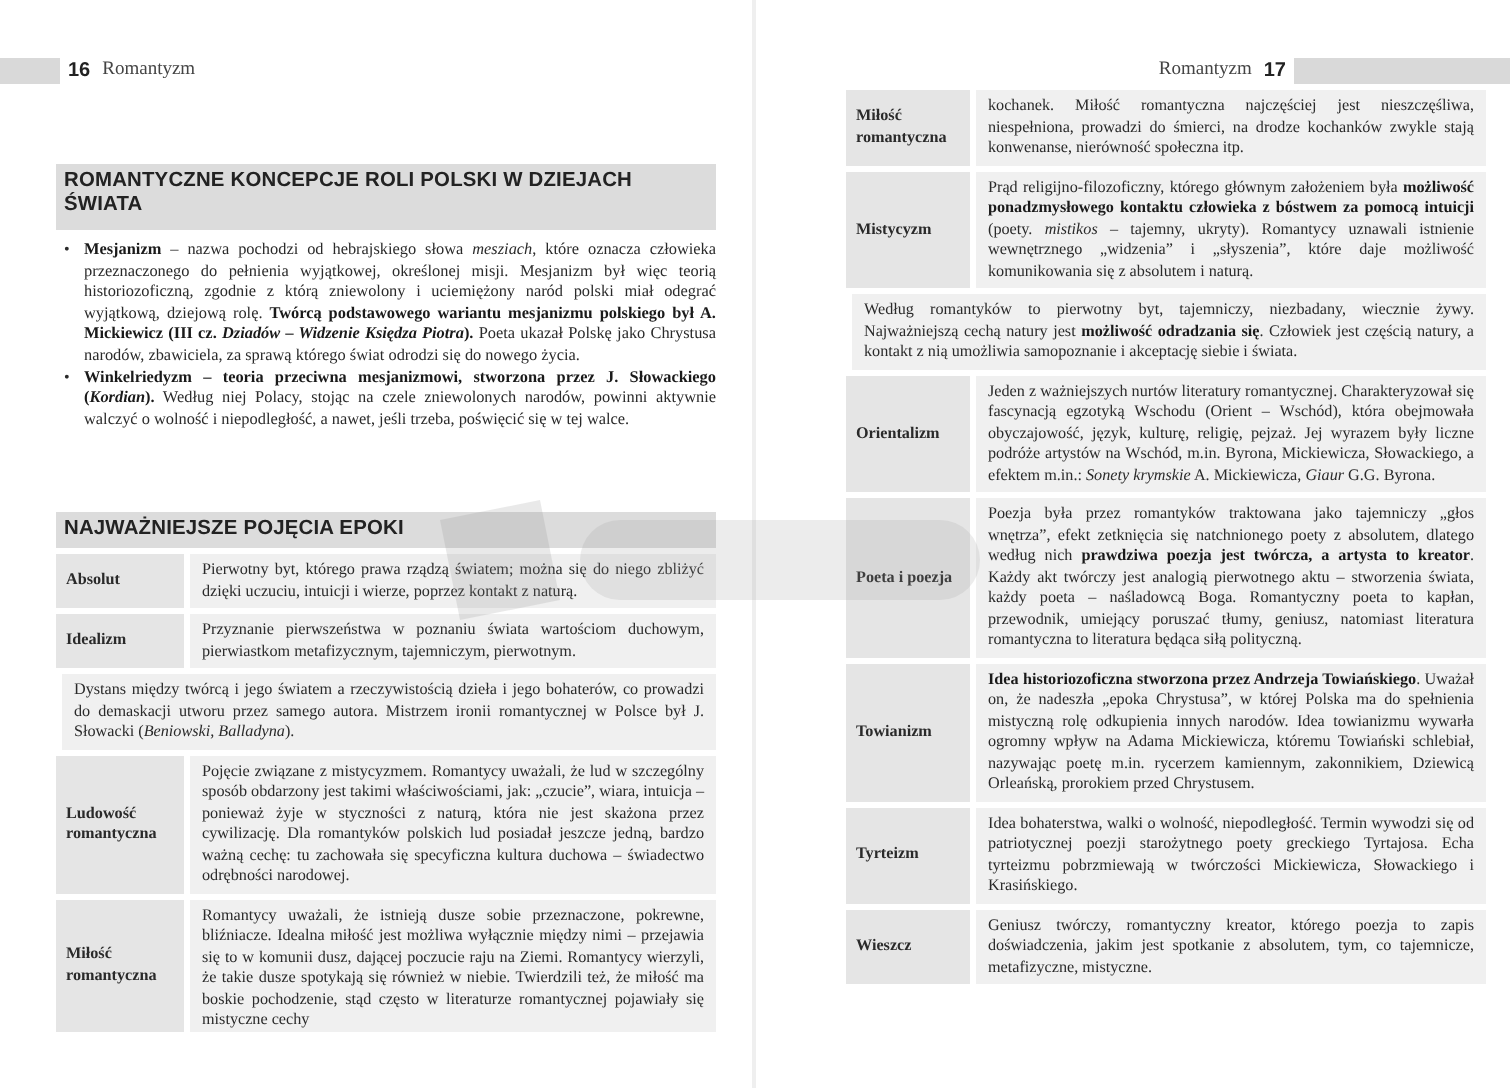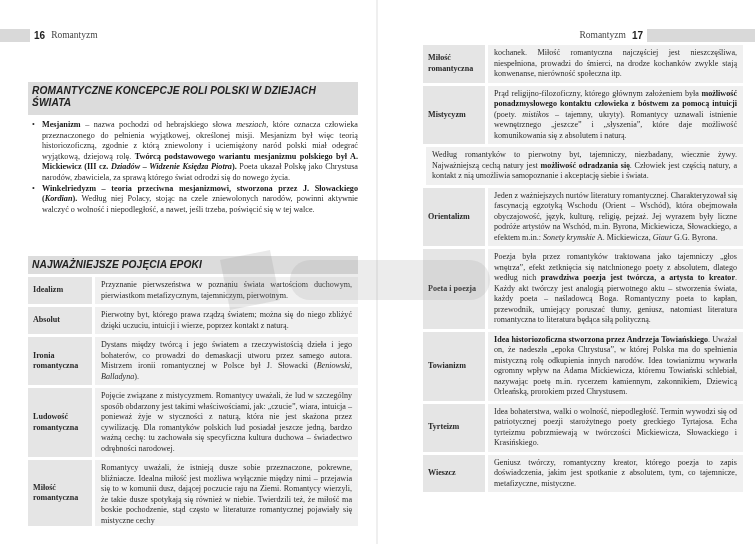--- a/index.html
+++ b/index.html
@@ -20,21 +20,21 @@
   .left .run-head .bar { width: 30px; }
   .right .run-head { right: 0; }
   .right .run-head .bar { width: 108px; }
 
   .text { position: absolute; left: 62px; width: 296px; font-size: 8.2px; line-height: 10.6px; text-align: justify; }
   .intro { top: 48px; }
 
   .section-head {
     position: absolute; left: 28px; width: 330px; background: #dcdcdc;
     font-family: "Liberation Sans", "DejaVu Sans", sans-serif; font-size: 10.2px; font-weight: bold;
-    color: #222; padding: 3px 4px; box-sizing: border-box; line-height: 12px; letter-spacing: 0.1px; font-style: italic;
+    color: #222; padding: 3px 4px; box-sizing: border-box; line-height: 12px; letter-spacing: 0.1px;
   }
   .sh1 { top: 82px; height: 33px; }
   .sh2 { top: 256px; height: 18px; }
 
   .bullets { position: absolute; left: 32px; top: 120px; width: 326px; font-size: 8.2px; line-height: 10.6px; text-align: justify; margin: 0; padding: 0; list-style: none; }
   .bullets li { position: relative; padding-left: 10px; margin-bottom: 0; }
   .bullets li .dot { position: absolute; left: 0; top: 0; font-size: 8px; }
   b { font-weight: bold; color: #1a1a1a; }
 
   .table { position: absolute; font-size: 8.1px; line-height: 10.5px; }
@@ -72,29 +72,28 @@
     <li>
       <span class="dot">•</span>
       <b>Winkelriedyzm – teoria przeciwna mesjanizmowi, stworzona przez J. Słowackiego (</b><b><i>Kordian</i></b><b>).</b><span> Według niej Polacy, stojąc na czele zniewolonych narodów, powinni aktywnie walczyć o wolność i niepodległość, a nawet, jeśli trzeba, poświęcić się w tej walce.</span>
     </li>
   </ul>
 
   <div class="section-head sh2">NAJWAŻNIEJSZE POJĘCIA EPOKI</div>
 
   <div class="table">
     <div class="row">
+      <div class="term">Absolut</div>
+      <div class="def">Pierwotny byt, którego prawa rządzą światem; można się do niego zbliżyć dzięki uczuciu, intuicji i wierze, poprzez kontakt z naturą.</div>
+    </div>
+    <div class="row">
       <div class="term">Idealizm</div>
       <div class="def">Przyznanie pierwszeństwa w poznaniu świata wartościom duchowym, pierwiastkom metafizycznym, tajemniczym, pierwotnym.</div>
     </div>
     <div class="row">
-      <div class="term">Absolut</div>
-      <div class="def">Pierwotny byt, którego prawa rządzą światem; można się do niego zbliżyć dzięki uczuciu, intuicji i wierze, poprzez kontakt z naturą.</div>
-    </div>
-    <div class="row">
-      <div class="term">Ironia romantyczna</div>
       <div class="def"><span>Dystans między twórcą i jego światem a rzeczywistością dzieła i jego bohaterów, co prowadzi do demaskacji utworu przez samego autora. Mistrzem ironii romantycznej w Polsce był J. Słowacki (</span><i>Beniowski, Balladyna</i><span>).</span></div>
     </div>
     <div class="row">
       <div class="term">Ludowość romantyczna</div>
       <div class="def">Pojęcie związane z mistycyzmem. Romantycy uważali, że lud w szczególny sposób obdarzony jest takimi właściwościami, jak: „czucie”, wiara, intuicja – ponieważ żyje w styczności z naturą, która nie jest skażona przez cywilizację. Dla romantyków polskich lud posiadał jeszcze jedną, bardzo ważną cechę: tu zachowała się specyficzna kultura duchowa – świadectwo odrębności narodowej.</div>
     </div>
     <div class="row cut">
       <div class="term">Miłość romantyczna</div>
       <div class="def">Romantycy uważali, że istnieją dusze sobie przeznaczone, pokrewne, bliźniacze. Idealna miłość jest możliwa wyłącznie między nimi – przejawia się to w komunii dusz, dającej poczucie raju na Ziemi. Romantycy wierzyli, że takie dusze spotykają się również w niebie. Twierdzili też, że miłość ma boskie pochodzenie, stąd często w literaturze romantycznej pojawiały się mistyczne cechy</div>
     </div>
@@ -110,21 +109,21 @@
     <div class="bar"></div>
   </div>
 
   <div class="table">
     <div class="row">
       <div class="term">Miłość romantyczna</div>
       <div class="def">kochanek. Miłość romantyczna najczęściej jest nieszczęśliwa, niespełniona, prowadzi do śmierci, na drodze kochanków zwykle stają konwenanse, nierówność społeczna itp.</div>
     </div>
     <div class="row">
       <div class="term">Mistycyzm</div>
-      <div class="def"><span>Prąd religijno-filozoficzny, którego głównym założeniem była </span><b>możliwość ponadzmysłowego kontaktu człowieka z bóstwem za pomocą intuicji</b><span> (poety. </span><i>mistikos</i><span> – tajemny, ukryty). Romantycy uznawali istnienie wewnętrznego „jeszcze” i „słyszenia”, które daje możliwość komunikowania się z absolutem i naturą.</span></div>
+      <div class="def"><span>Prąd religijno-filozoficzny, którego głównym założeniem była </span><b>możliwość ponadzmysłowego kontaktu człowieka z bóstwem za pomocą intuicji</b><span> (poety. </span><i>mistikos</i><span> – tajemny, ukryty). Romantycy uznawali istnienie wewnętrznego „widzenia” i „słyszenia”, które daje możliwość komunikowania się z absolutem i naturą.</span></div>
     </div>
     <div class="row">
       <div class="def"><span>Według romantyków to pierwotny byt, tajemniczy, niezbadany, wiecznie żywy. Najważniejszą cechą natury jest </span><b>możliwość odradzania się</b><span>. Człowiek jest częścią natury, a kontakt z nią umożliwia samopoznanie i akceptację siebie i świata.</span></div>
     </div>
     <div class="row">
       <div class="term">Orientalizm</div>
       <div class="def"><span>Jeden z ważniejszych nurtów literatury romantycznej. Charakteryzował się fascynacją egzotyką Wschodu (Orient – Wschód), która obejmowała obyczajowość, język, kulturę, religię, pejzaż. Jej wyrazem były liczne podróże artystów na Wschód, m.in. Byrona, Mickiewicza, Słowackiego, a efektem m.in.: </span><i>Sonety krymskie</i><span> A. Mickiewicza, </span><i>Giaur</i><span> G.G. Byrona.</span></div>
     </div>
     <div class="row">
       <div class="term">Poeta i poezja</div>

